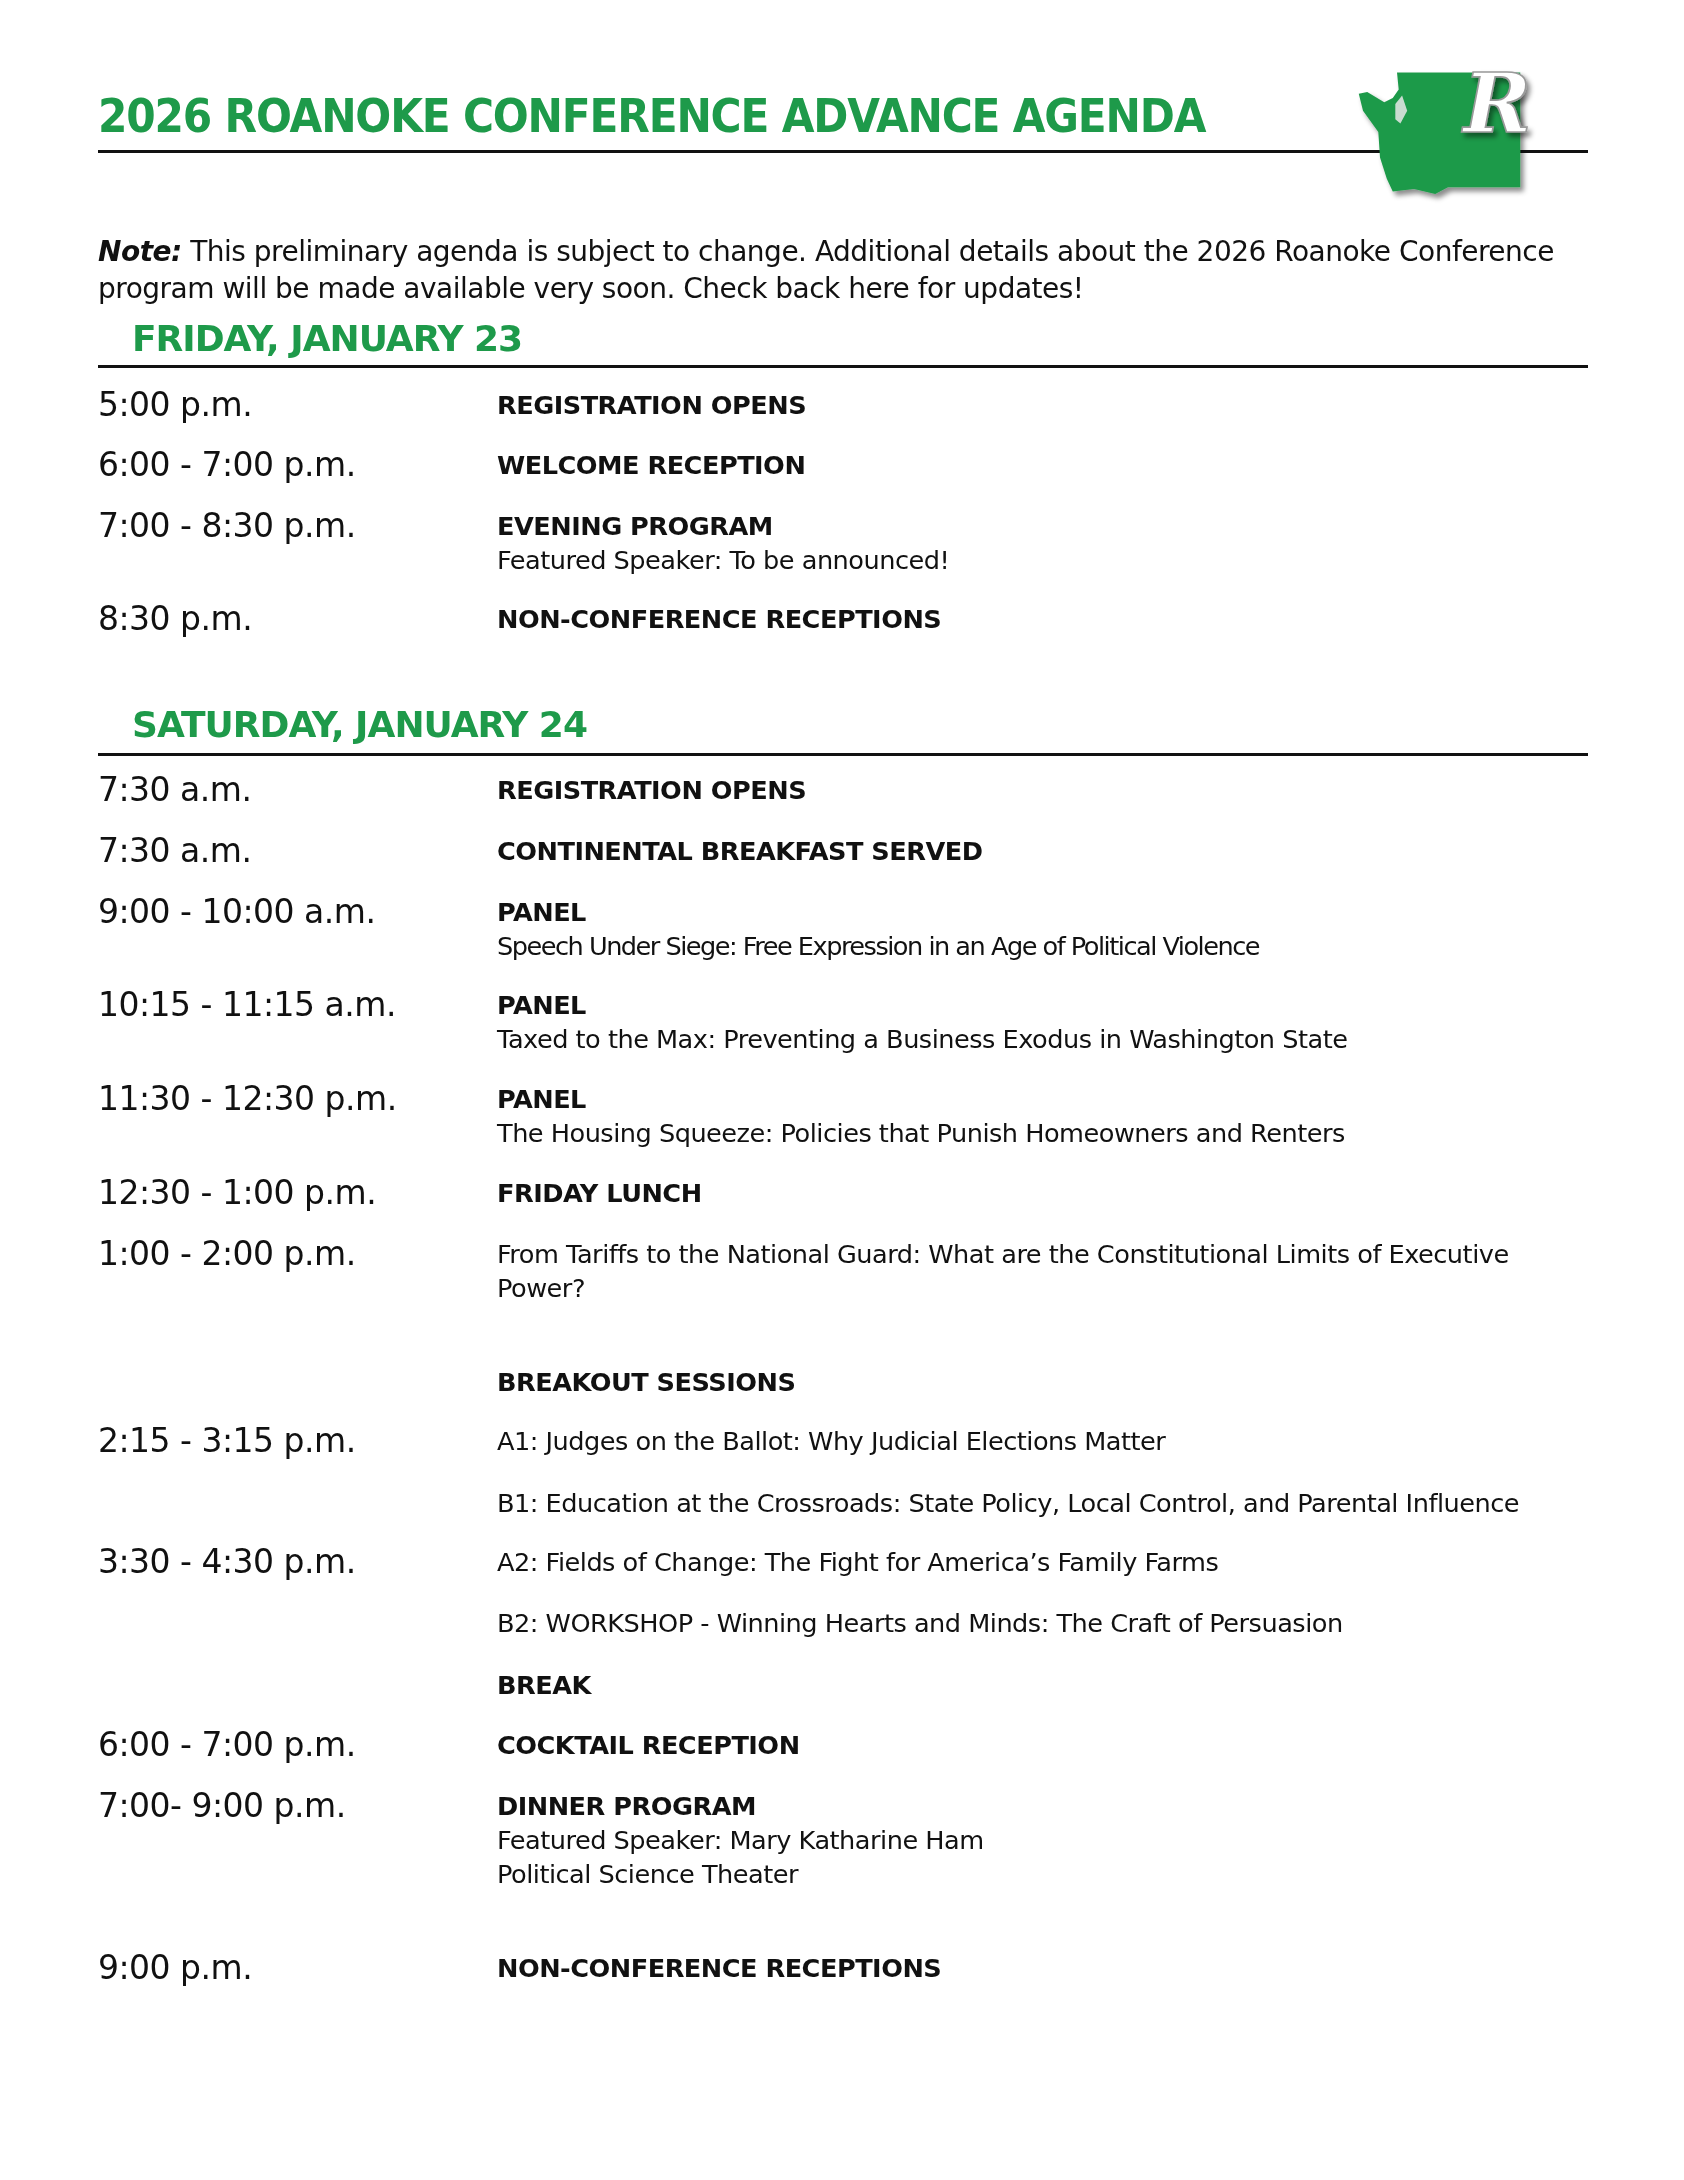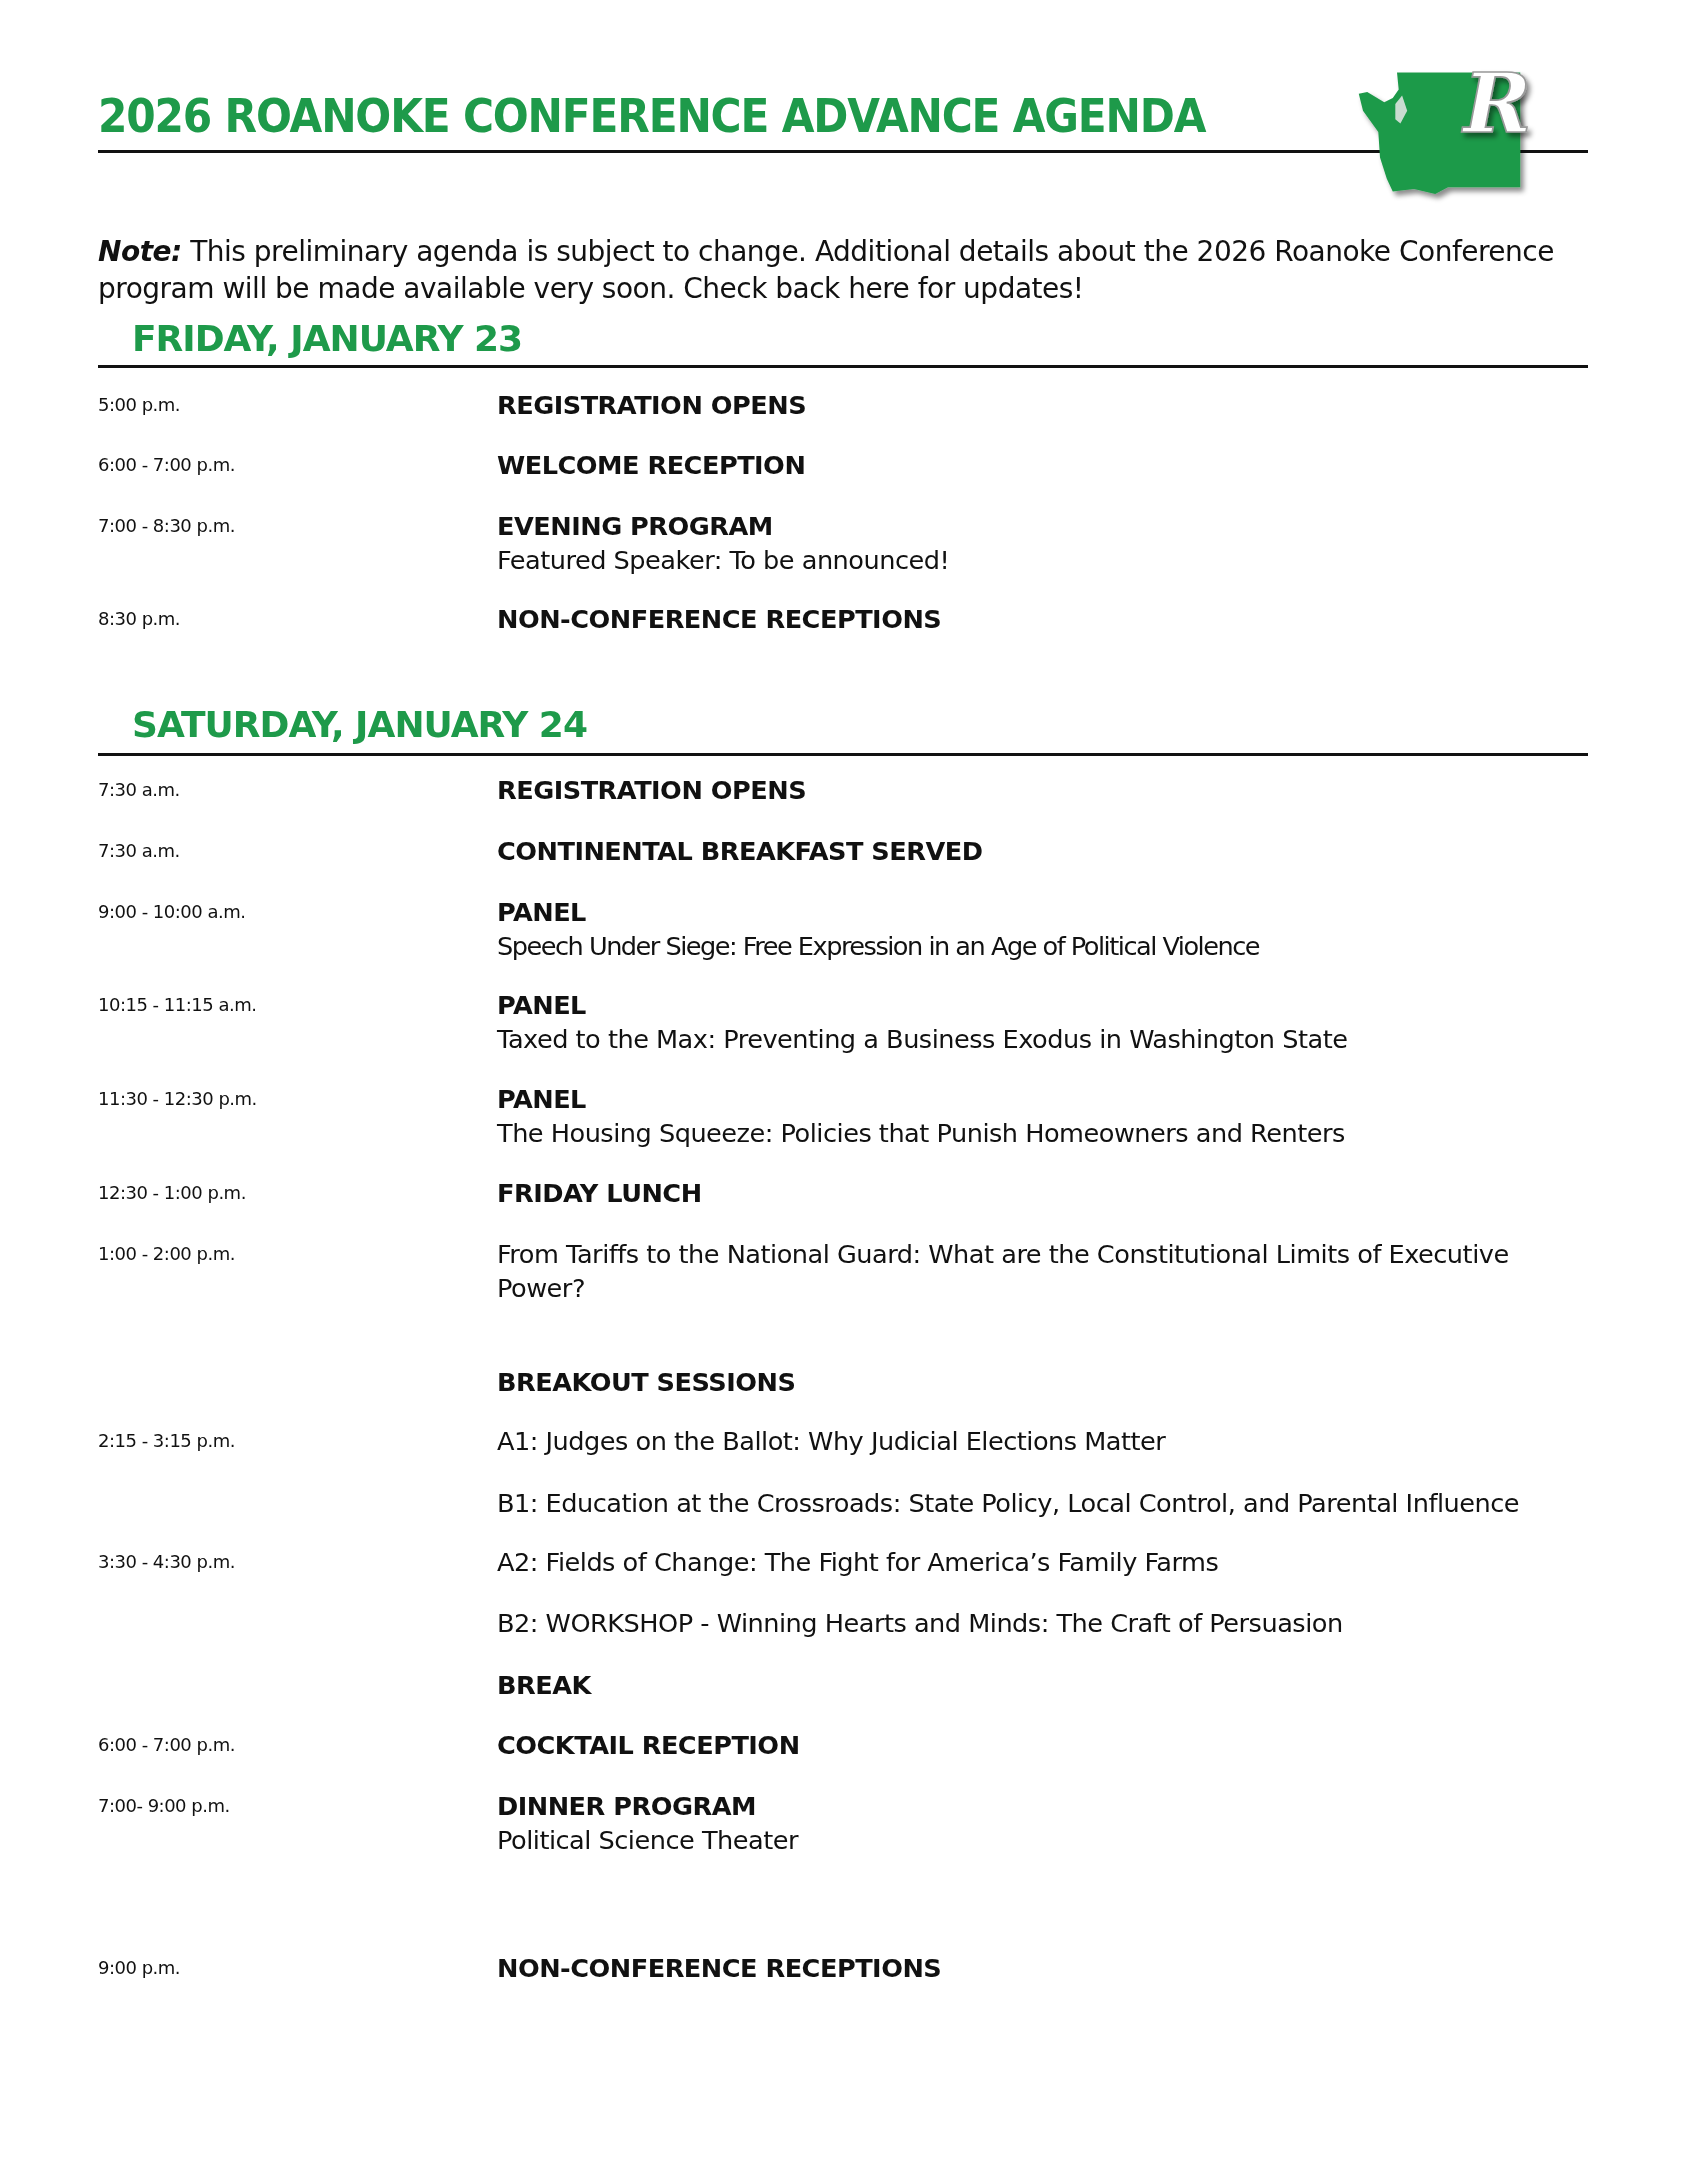--- a/index.html
+++ b/index.html
@@ -31,21 +31,21 @@
     position: absolute; left: 100px;
     font-family: "DejaVu Sans", sans-serif;
     font-weight: bold; font-size: 36px; letter-spacing: -1px;
     color: #1e9a4a; white-space: nowrap; margin-left: 32px;
   }
   .day-rule { position: absolute; left: 98px; width: 1490px; height: 2.6px; background: #111; }
 
   .row { position: absolute; left: 0; width: 1685px; }
   .time {
     position: absolute; left: 98px; top: 0;
-    font-family: "DejaVu Sans", sans-serif; font-size: 18px; letter-spacing: -0.5px;
+    font-family: "DejaVu Sans", sans-serif; font-size: 33px; letter-spacing: -0.5px;
     line-height: 34px; white-space: nowrap; color: #111;
   }
   .desc {
     position: absolute; left: 497px; top: 0; width: 1099px;
     font-family: "DejaVu Sans", sans-serif; font-size: 25.6px; letter-spacing: -0.5px;
     line-height: 34px; color: #111;
   }
   .desc .head { font-weight: bold; display: block; }
   .desc .line { display: block; }
   .desc .line.condensed { letter-spacing: -1.5px; }
@@ -185,20 +185,21 @@
       <div class="row" style="top: 1728px;">
         <div class="time">6:00 - 7:00 p.m.</div>
         <div class="desc">
           <span class="head">COCKTAIL RECEPTION</span>
         </div>
       </div>
       <div class="row" style="top: 1789px;">
         <div class="time">7:00- 9:00 p.m.</div>
         <div class="desc">
           <span class="head">DINNER PROGRAM</span>
+          <span class="line">Featured Speaker: Mary Katharine Ham</span>
           <span class="line">Political Science Theater</span>
         </div>
       </div>
       <div class="row" style="top: 1951px;">
         <div class="time">9:00 p.m.</div>
         <div class="desc">
           <span class="head">NON-CONFERENCE RECEPTIONS</span>
         </div>
       </div>
     </div>

